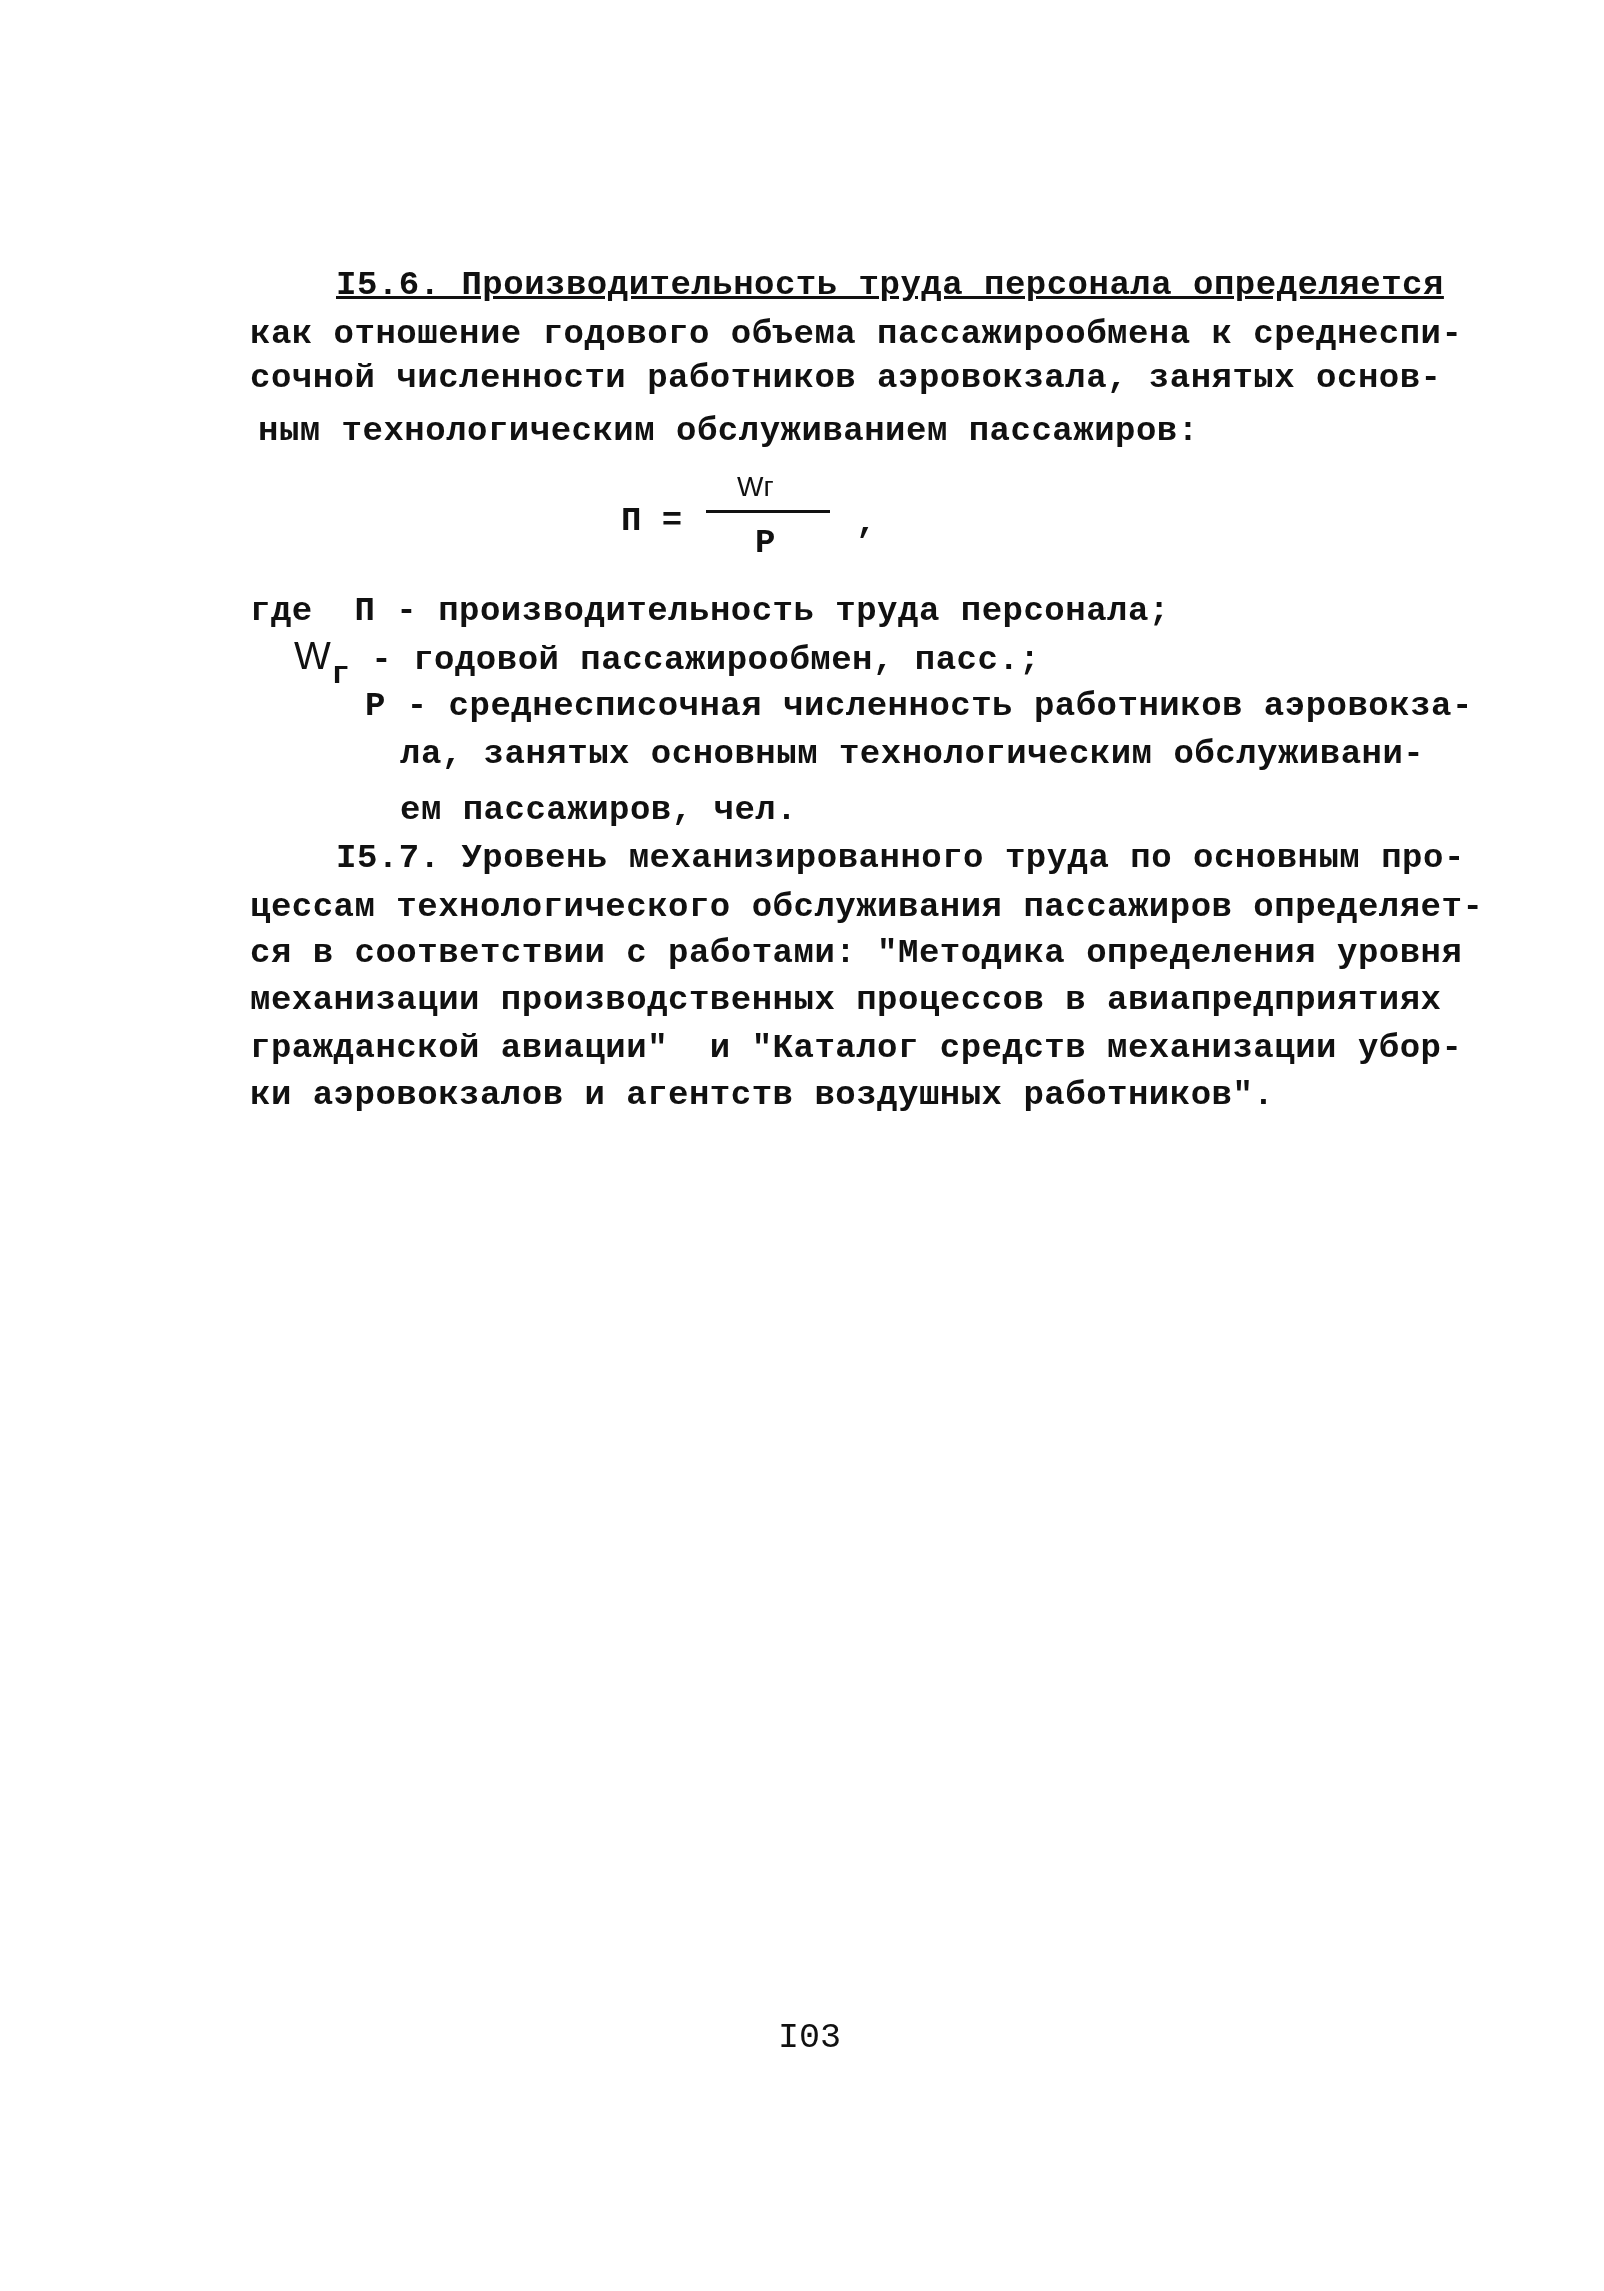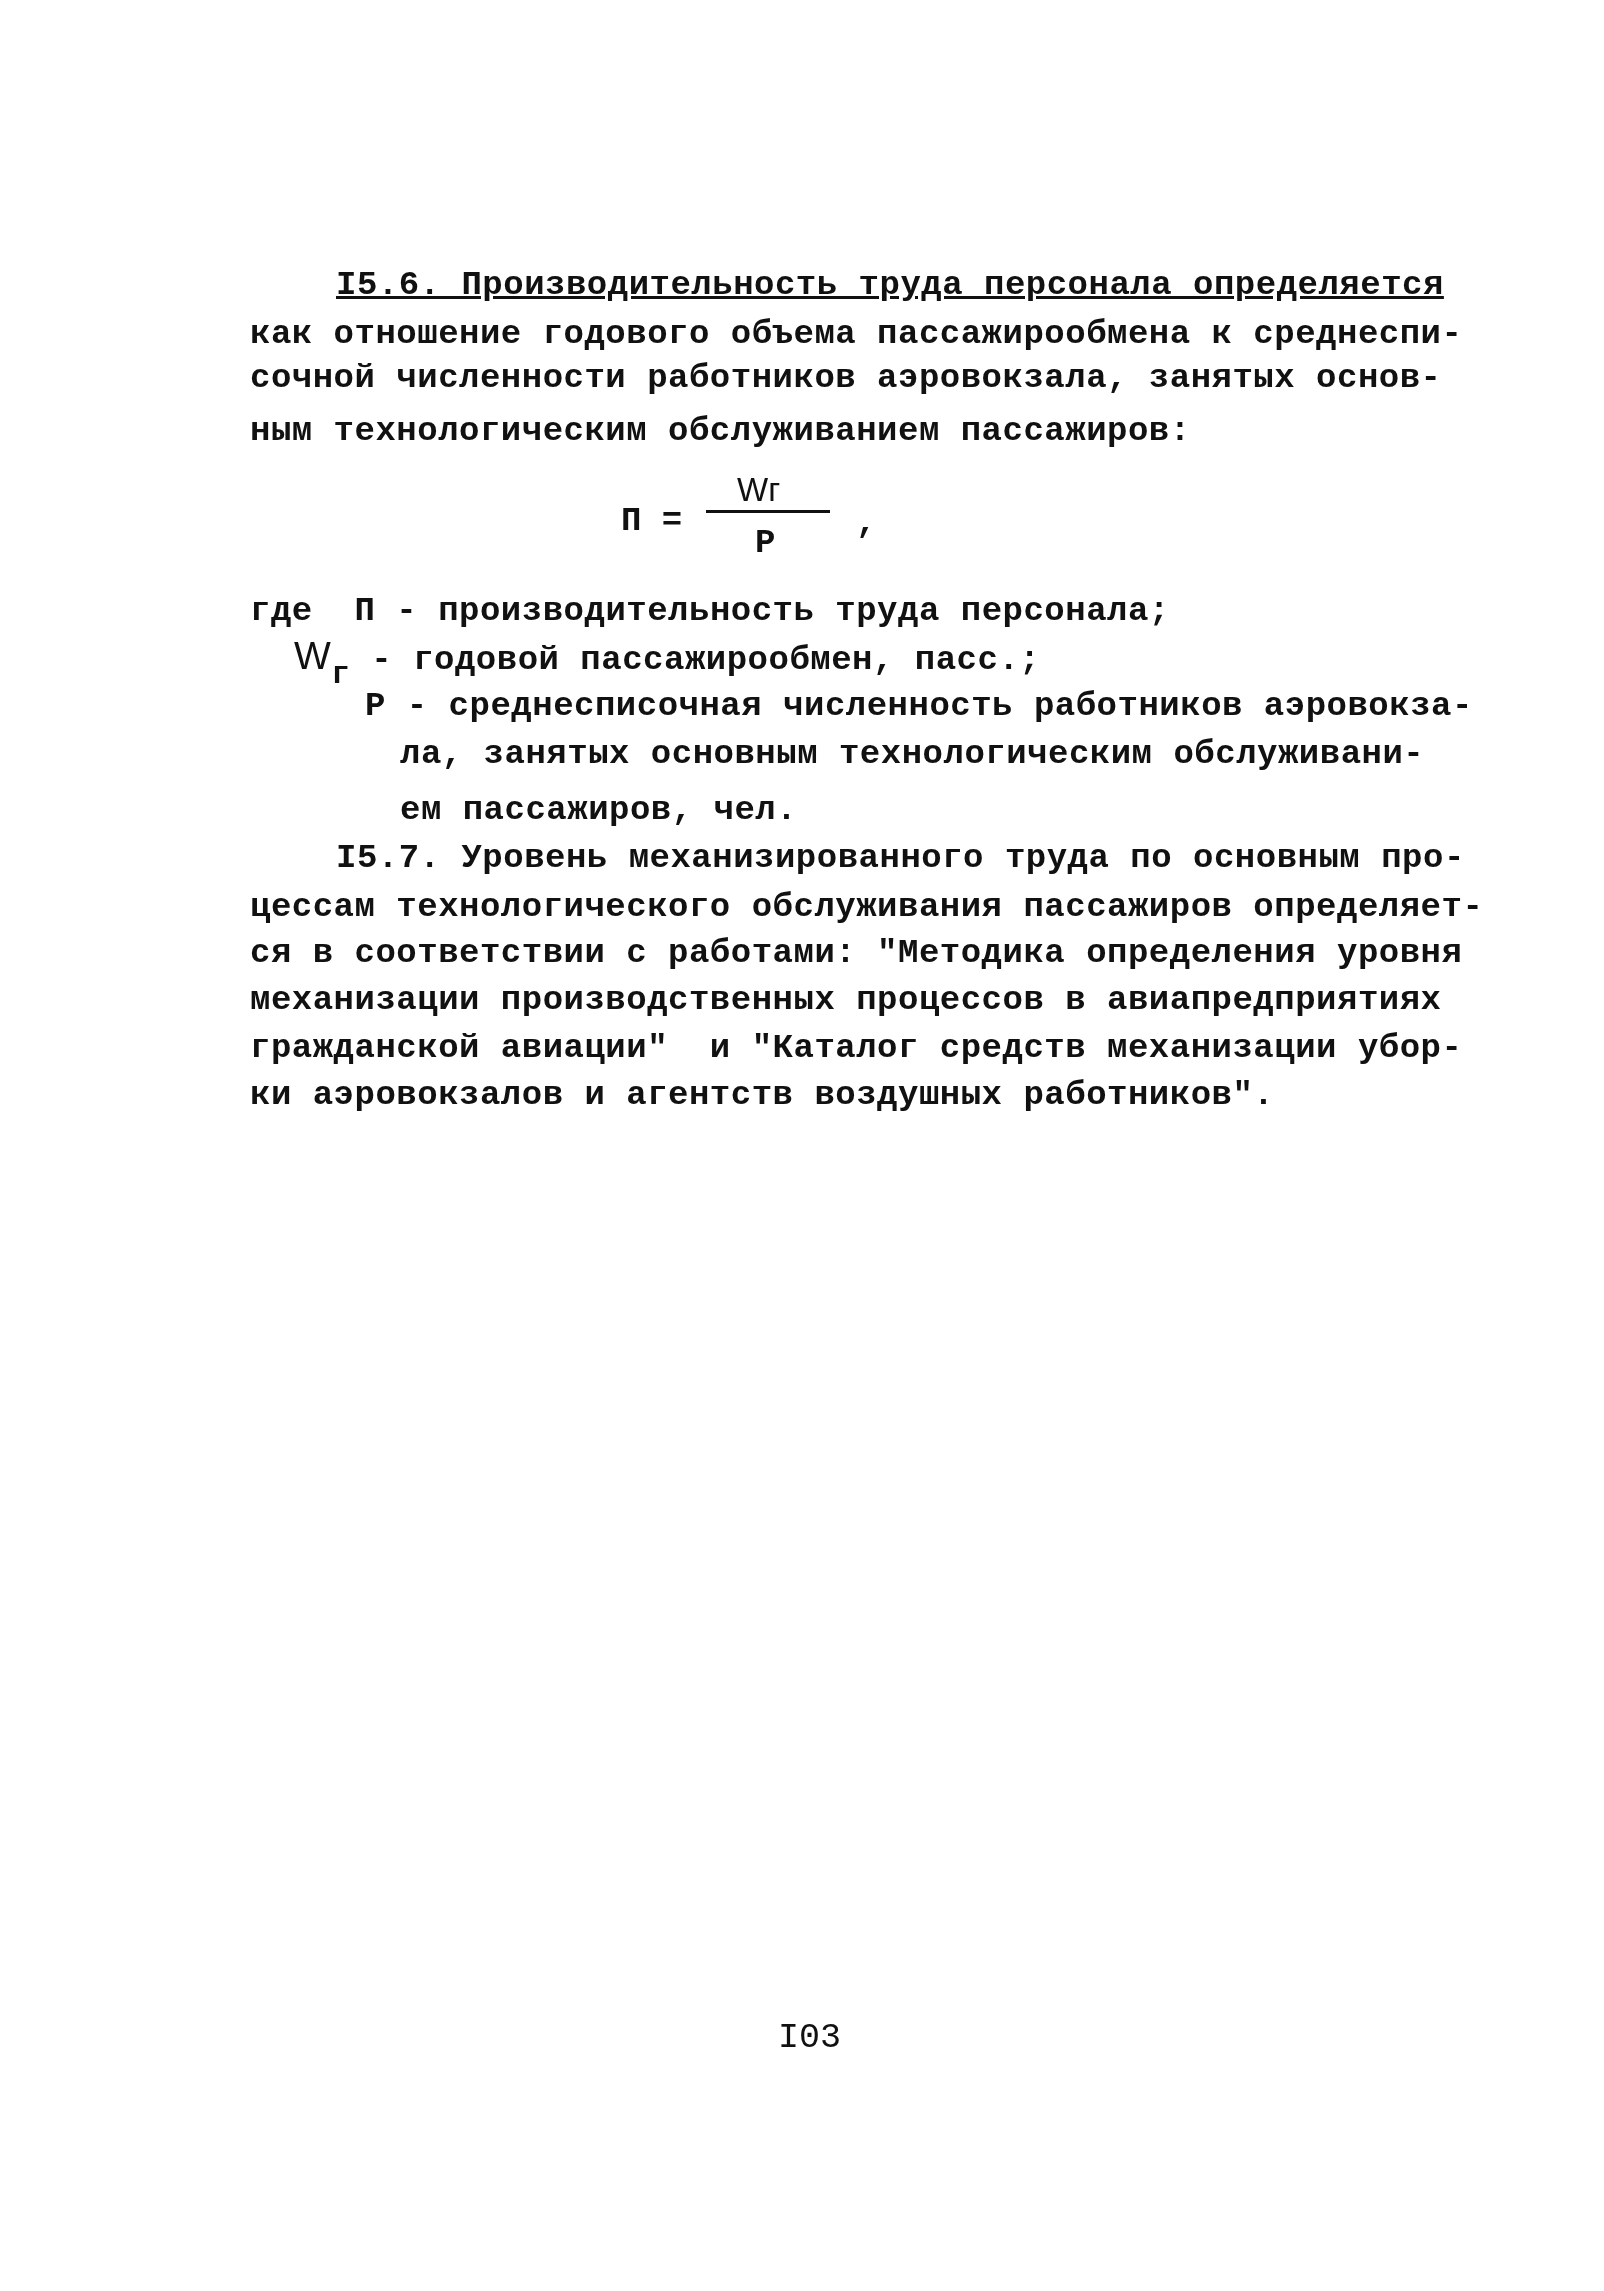--- a/index.html
+++ b/index.html
@@ -14,41 +14,41 @@
       font-weight: bold;
       white-space: pre;
       letter-spacing: 0.5px;
       line-height: 1;
     }
     .formula {
       position: absolute; left: 621px; top: 475px;
       font-family: "Liberation Mono", monospace; font-weight: bold;
     }
     .formula .lhs { position: absolute; left: 0; top: 27px; font-size: 34px; white-space: nowrap; }
-    .formula .num { position: absolute; left: 116px; top: -3.9px; font-size: 33px; font-family: "Liberation Sans", sans-serif; font-weight: normal; }
+    .formula .num { position: absolute; left: 116px; top: -3.9px; font-size: 28px; font-family: "Liberation Sans", sans-serif; font-weight: normal; }
     .formula .bar { position: absolute; left: 85px; top: 35px; width: 124px; height: 2.9px; background: #111; }
     .formula .den { position: absolute; left: 134px; top: 49px; font-size: 34px; }
     .formula .comma { position: absolute; left: 235px; top: 29px; font-size: 34px; }
     .wsym { font-family: "Liberation Sans", sans-serif; font-weight: normal; font-size: 39px; }
     .sub { position: relative; top: 13.6px; font-size: 31px; }
     .page-number {
       position: absolute; left: 778px; top: 2018px;
       font-size: 35px; font-weight: normal; font-family: Liberation Mono, monospace;
     }
   </style>
 </head>
 <body>
 
 <div>
 
   <div>
     <div class="line" style="left:336px; top:268px;text-decoration:underline;">I5.6. Производительность труда персонала определяется</div>
     <div class="line" style="left:250px; top:317px;">как отношение годового объема пассажирообмена к среднеспи-</div>
     <div class="line" style="left:250px; top:361px;">сочной численности работников аэровокзала, занятых основ-</div>
-    <div class="line" style="left:250px; top:414px;">ным технологическим обслуживанием пассажиров:</div>
+    <div class="line" style="left:258px; top:414px;">ным технологическим обслуживанием пассажиров:</div>
   </div>
 
   <div class="formula">
     <span class="lhs">П =</span>
     <span class="num"><span>W</span><span>г</span></span>
     <span class="bar"></span>
     <span class="den">Р</span>
     <span class="comma">,</span>
   </div>
 

